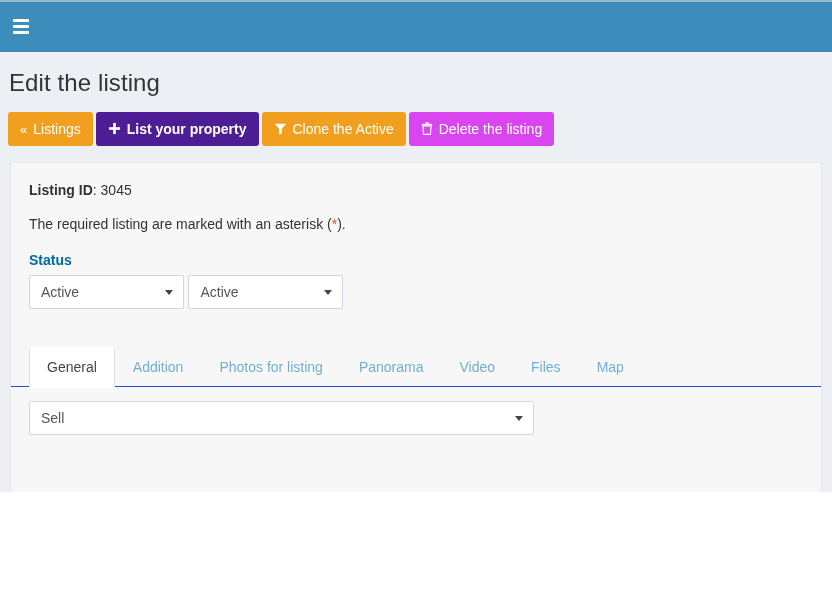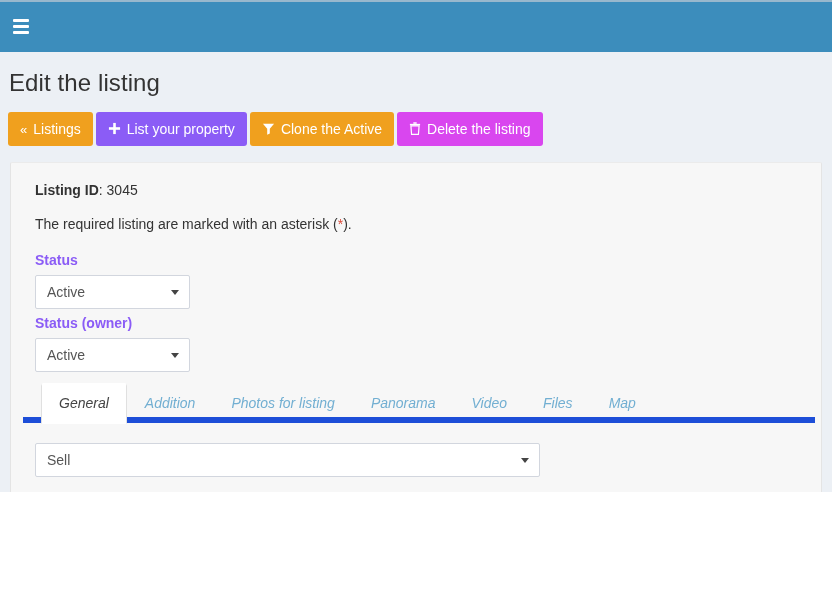--- a/index.html
+++ b/index.html
@@ -75,39 +75,39 @@
     font-family: "Liberation Sans", sans-serif;
     color: #ffffff;
     border: none;
     border-radius: 3px;
     margin-right: 3px;
     vertical-align: top;
     cursor: pointer;
     text-align: center;
   }
   .btn-orange { background: #f0a01e; }
-  .btn-blue   { background: #8b5cf6; }
+  .btn-blue   { background: #4c1d95; font-weight: bold; }
   .btn-red    { background: #d946ef; }
   .btn .ico {
     display: inline-block;
     margin-right: 6px;
     font-size: 13px;
     vertical-align: baseline;
   }
   .btn .ico svg { vertical-align: -1px; }
 
   
   .box {
     margin: 16px 10px 0 10px;
     background: #f7f7f7;
     border: 1px solid #e4e4e4;
     border-top: 1px solid #ebebeb;
     border-radius: 2px;
     min-height: 340px;
-    padding: 18px 18px 0 24px;
+    padding: 18px 18px 0 18px;
     position: relative;
   }
 
   .listing-id {
     font-size: 14px;
     color: #333333;
     margin: 0 0 16px 0;
     line-height: 18px;
   }
   .listing-id b { font-weight: bold; }
@@ -117,29 +117,29 @@
     color: #333333;
     margin: 0 0 18px 0;
     line-height: 18px;
   }
   .asterisk { color: #dd4b39; }
 
   .field-label {
     display: block;
     font-size: 14px;
     font-weight: bold;
-    color: #8b5cf6;
+    color: #0369a1;
     margin: 0 0 6px 0;
     line-height: 18px;
   }
 
   .select-wrap {
     position: relative;
     display: inline-block;
-    margin-bottom: 5px;
+    margin-bottom: 34px;
     border-radius: 16px;
   }
   .select-box {
     width: 155px;
     height: 34px;
     background: #ffffff;
     border: 1px solid #d2d6de;
     border-radius: 2px;
     font-size: 14px;
     color: #555555;
@@ -163,27 +163,26 @@
     pointer-events: none;
   }
 
   
   .tabs-wrap {
     margin: 4px -18px 0 -18px;
     padding: 0;
   }
   .nav-tabs {
     list-style: none;
-    margin: 6px;
+    margin: 0;
     padding: 0 0 0 18px;
-    border-bottom: 6px solid #1d4ed8;
+    border-bottom: 1px solid #1d4ed8;
     height: 40px;
     white-space: nowrap;
     font-size: 0;
-    font-style: italic;
   }
   .nav-tabs li {
     display: inline-block;
     vertical-align: bottom;
   }
   .nav-tabs li a {
     display: inline-block;
     padding: 10px 17px 11px 17px;
     font-size: 14px;
     color: #72afd2;
@@ -281,21 +280,20 @@
       </p>
 
       <label class="field-label">Status</label>
       <div class="select-wrap">
         <div class="select-box">
           <span>Active</span>
           <span class="caret"></span>
         </div>
       </div>
 
-      <label class="field-label">Status (owner)</label>
       <div class="select-wrap">
         <div class="select-box">
           <span>Active</span>
           <span class="caret"></span>
         </div>
       </div>
 
       
       <div class="tabs-wrap">
         <ul class="nav-tabs">

